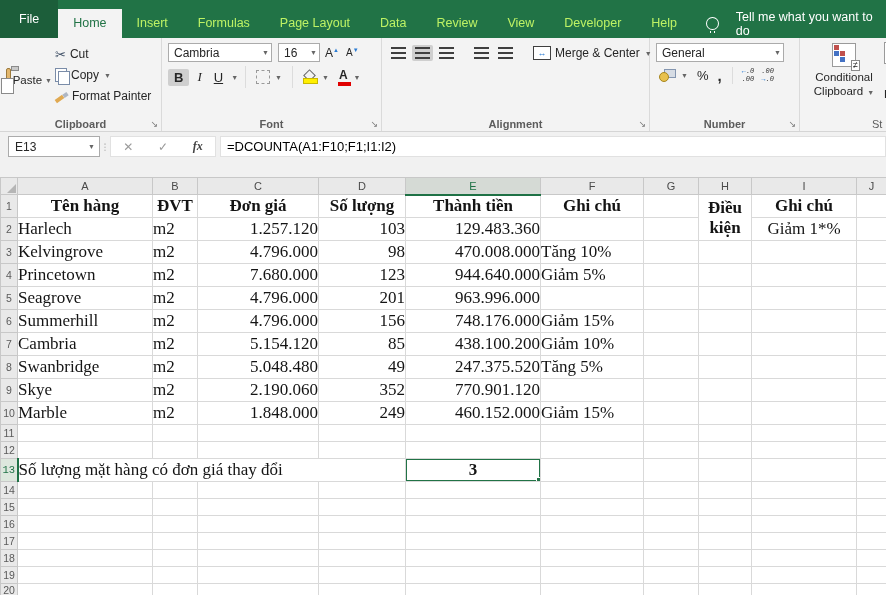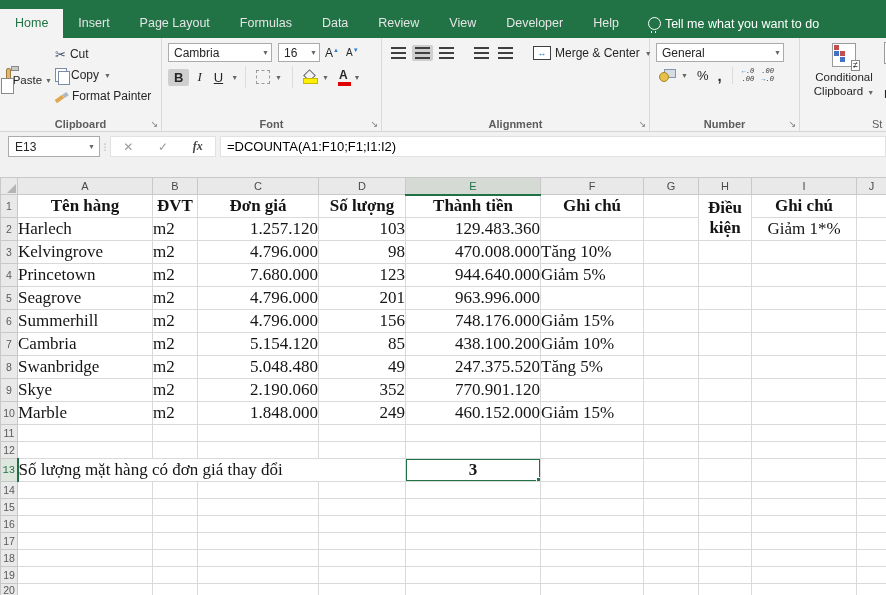--- a/index.html
+++ b/index.html
@@ -1,24 +1,24 @@
 <!DOCTYPE html>
 <html><head>
 <meta charset="utf-8">
 <style>
   html,body{margin:0;padding:0;background:#fff;}
   #app{position:relative;width:886px;height:595px;overflow:hidden;background:#fff;
        font-family:"Liberation Sans",sans-serif;-webkit-font-smoothing:antialiased;}
 
   
   #tabbar{height:38px;background:#217346;display:flex;align-items:flex-end;}
-  .tab{height:29px;line-height:29px;padding:0 15px;color:#e5e5e5;font-size:12.5px;cursor:default;white-space:nowrap;}
+  .tab{height:29px;line-height:29px;padding:0 15px;color:#bef264;font-size:12.5px;cursor:default;white-space:nowrap;}
   .tab.file{height:38px;line-height:38px;background:#1c5e3a;color:#fff;padding:0 19px;}
   .tab.active{background:#f3f3f3;color:#217346;}
-  .tellme{display:flex;align-items:center;gap:4px;color:#fff;font-size:12.5px;height:29px;margin-left:14px;}
+  .tellme{display:flex;align-items:center;gap:17px;color:#fff;font-size:12.5px;height:29px;margin-left:14px;}
   .bulb{position:relative;width:11px;height:11px;border:1.5px solid #fff;border-radius:50%;display:inline-block;}
   .bulb::after{content:"";position:absolute;left:2.5px;bottom:-4px;width:3px;height:2.5px;border-left:1.5px solid #fff;border-right:1.5px solid #fff;}
 
   
   #ribbon{height:93px;background:#f3f3f3;border-bottom:1px solid #d5d5d5;display:flex;position:relative;}
   .rgroup{position:relative;border-right:1px solid #dadada;padding:4px 4px 16px 6px;box-sizing:border-box;}
   .rg-label{position:absolute;bottom:1px;left:0;right:0;text-align:center;font-size:11px;color:#5c5c5c;font-weight:bold;}
   .lnch{position:absolute;right:3px;bottom:2px;font-size:9px;color:#7a7a7a;}
   .rrow{display:flex;align-items:center;gap:3px;}
   .rbtn{display:flex;align-items:center;gap:4px;padding:2px 3px;border-radius:2px;font-size:12px;color:#262626;white-space:nowrap;}
@@ -139,24 +139,25 @@
   .selbox{position:absolute;left:-1px;top:-1px;right:-1px;bottom:-1px;border:2px solid #217346;pointer-events:none;z-index:3;}
   .handle{position:absolute;right:-4px;bottom:-4px;width:6px;height:6px;background:#217346;border:1px solid #fff;z-index:4;}
   tr.r23{height:23px;} tr.r17{height:17px;} tr.rhd{height:17px;} tr.rlast{height:13px;}
 </style>
 </head>
 <body>
 
 <div id="app">
 
   <div id="tabbar">
+    <div class="tab file">File</div>
     <div class="tab active">Home</div>
     <div class="tab">Insert</div>
+    <div class="tab">Formulas</div>
     <div class="tab">Page Layout</div>
-    <div class="tab">Formulas</div>
     <div class="tab">Data</div>
     <div class="tab">Review</div>
     <div class="tab">View</div>
     <div class="tab">Developer</div>
     <div class="tab">Help</div>
     <div class="tellme">
       <span class="bulb"></span>
       <span>Tell me what you want to do</span>
     </div>
   </div>

